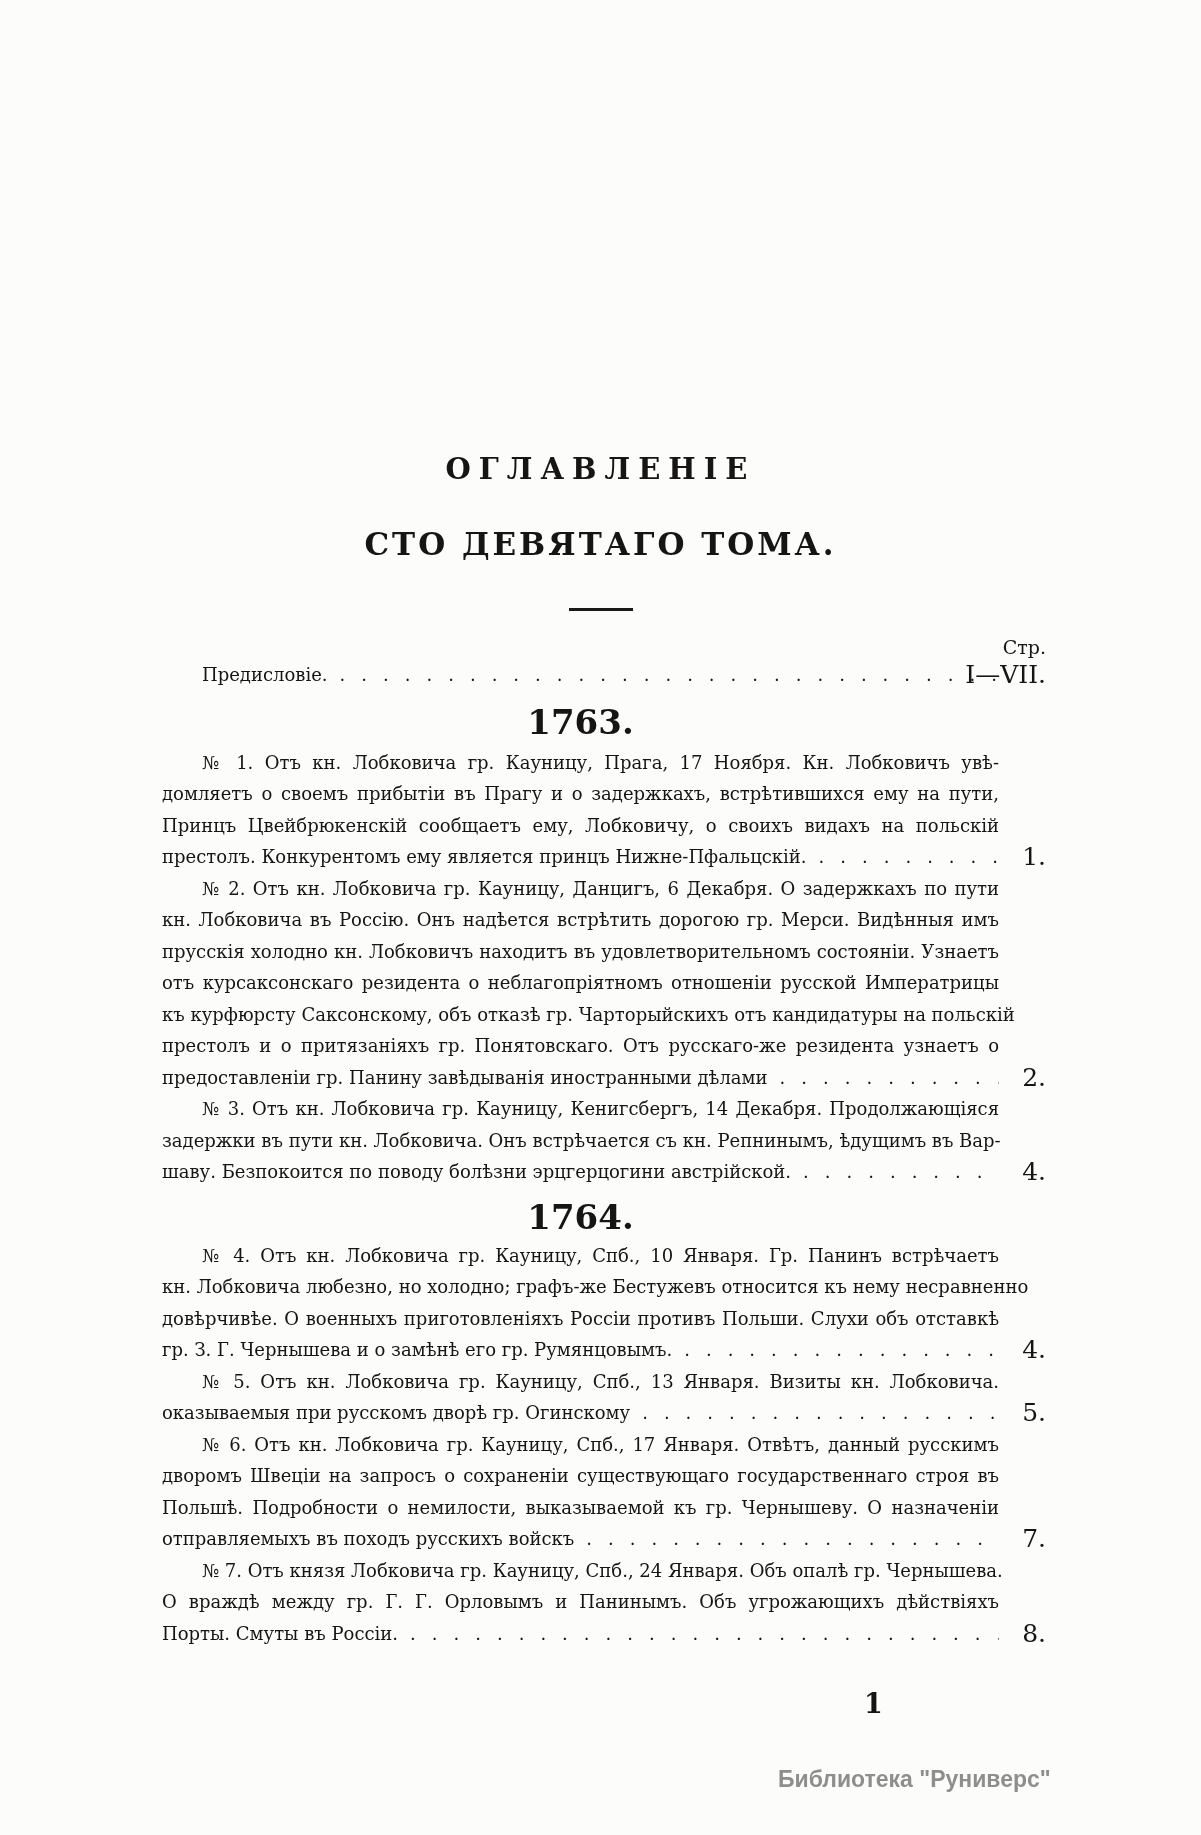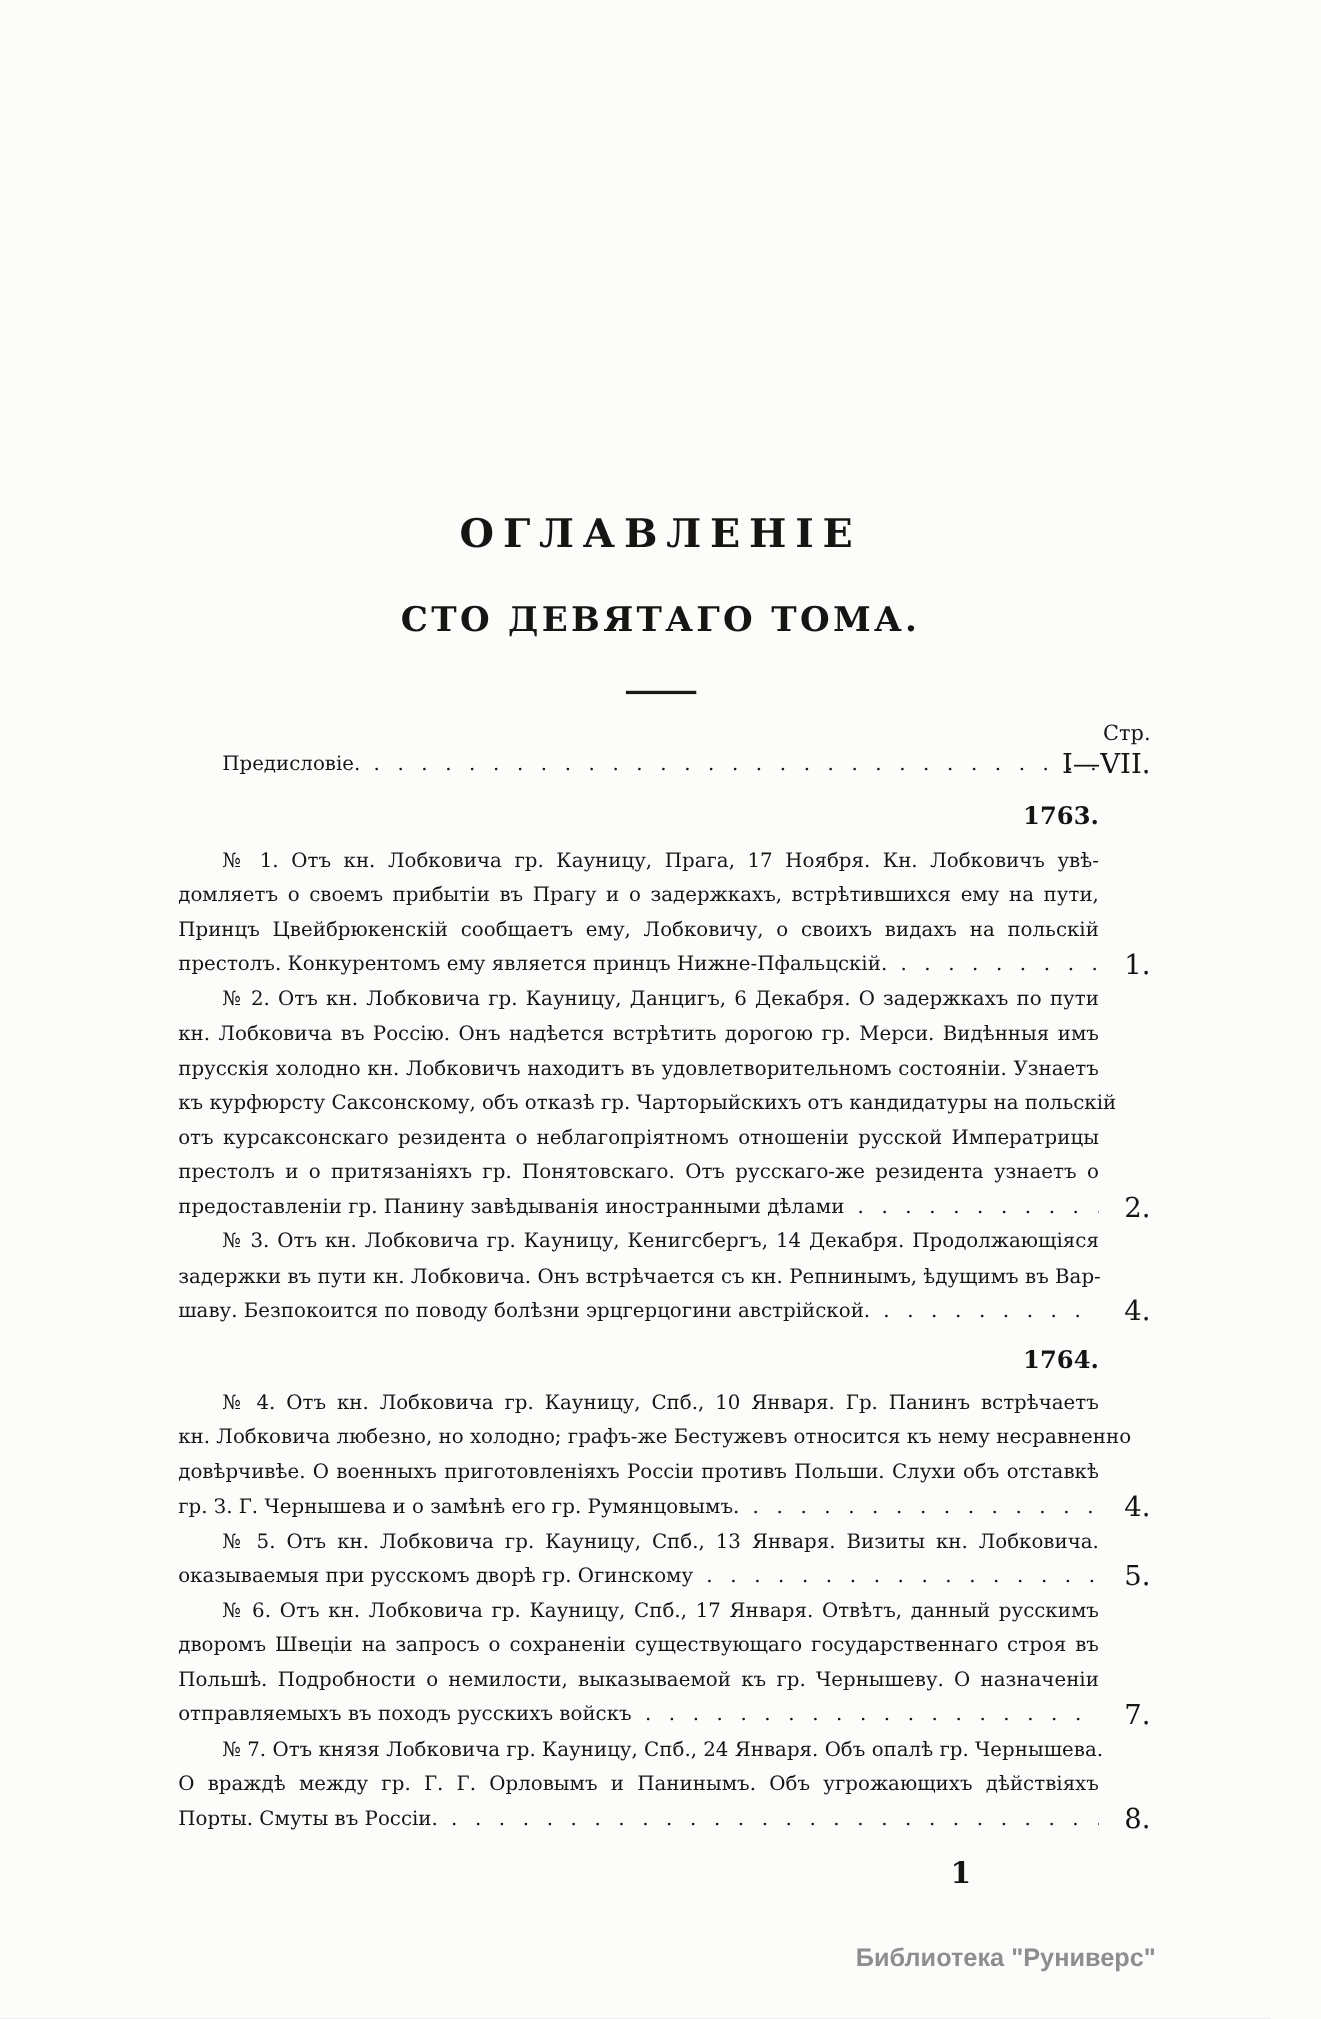--- a/index.html
+++ b/index.html
@@ -5,23 +5,23 @@
   html,body { margin:0; padding:0; background:#e8e8e8; }
   .page {
     position:relative;
     width:1201px; height:1835px;
     background:#fcfcfb;
     font-family:"DejaVu Serif", serif;
     color:#171514;
     overflow:hidden;
   }
   .title {
-    margin:12px; padding-top:452px;
+    margin:0; padding-top:452px;
     text-align:center;
-    font-size:36px; font-weight:bold; letter-spacing:8px;
+    font-size:29px; font-weight:bold; letter-spacing:8px;
   }
   .subtitle {
     margin:40px 0 0; text-align:center;
     font-size:31px; font-weight:bold; letter-spacing:3px;
   }
   .rule {
     width:64px; height:3px; background:#1b1917;
     margin:46px auto 0;
   }
   .content {
@@ -50,22 +50,22 @@
     flex:1 1 auto; overflow:hidden; white-space:nowrap;
     letter-spacing:16px; padding-left:12px;
     font-size:18px;
   }
   .pagenum {
     position:absolute; right:0; bottom:0;
     font-size:25px; font-weight:normal; line-height:31.5px;
     white-space:nowrap;
   }
   .year {
-    text-align:right;
-    font-size:22px; font-weight:bold;
+    text-align:center;
+    font-size:34px; font-weight:bold;
     margin:14px 47px 8px 0;
     line-height:34px;
   }
   .year.second { margin-top:12px; margin-bottom:6px; }
   .sheet-num {
     position:absolute; left:864px; top:1688px;
     font-size:27px; font-weight:bold;
   }
   .watermark {
     position:absolute; left:778px; top:1766px;
@@ -106,22 +106,22 @@
         <span class="txt">престолъ. Конкурентомъ ему является принцъ Нижне-Пфальцскій.</span>
         <span class="leader">............................................................</span>
       </div>
       <div class="pagenum">1.</div>
     </div>
 
     <div class="entry">
       <div class="line first">№ 2. Отъ кн. Лобковича гр. Кауницу, Данцигъ, 6 Декабря. О задержкахъ по пути</div>
       <div class="line">кн. Лобковича въ Россію. Онъ надѣется встрѣтить дорогою гр. Мерси. Видѣнныя имъ</div>
       <div class="line">прусскія холодно кн. Лобковичъ находитъ въ удовлетворительномъ состояніи. Узнаетъ</div>
+      <div class="line">отъ курсаксонскаго резидента о неблагопріятномъ отношеніи русской Императрицы</div>
       <div class="line">къ курфюрсту Саксонскому, объ отказѣ гр. Чарторыйскихъ отъ кандидатуры на польскій</div>
-      <div class="line">отъ курсаксонскаго резидента о неблагопріятномъ отношеніи русской Императрицы</div>
       <div class="line">престолъ и о притязаніяхъ гр. Понятовскаго. Отъ русскаго-же резидента узнаетъ о</div>
       <div class="lastline">
         <span class="txt">предоставленіи гр. Панину завѣдыванія иностранными дѣлами</span>
         <span class="leader">............................................................</span>
       </div>
       <div class="pagenum">2.</div>
     </div>
 
     <div class="entry">
       <div class="line first">№ 3. Отъ кн. Лобковича гр. Кауницу, Кенигсбергъ, 14 Декабря. Продолжающіяся</div>

